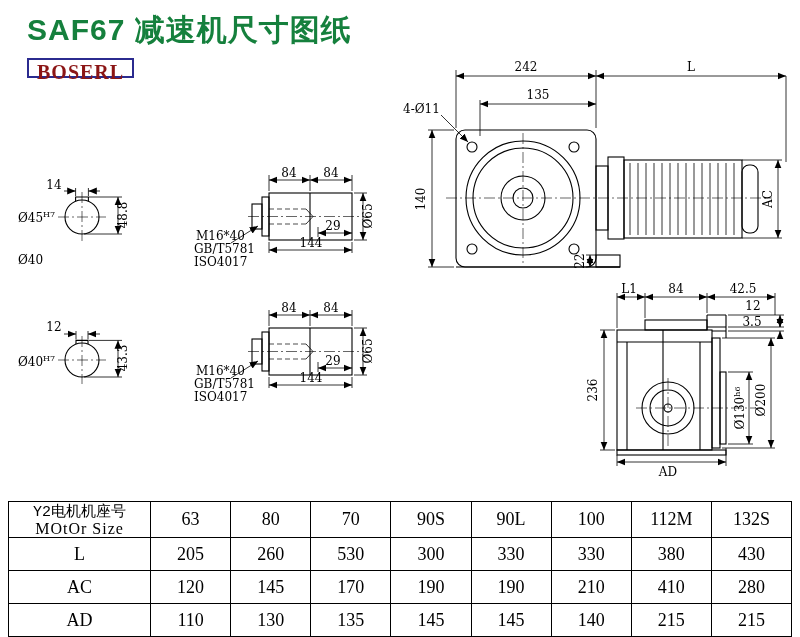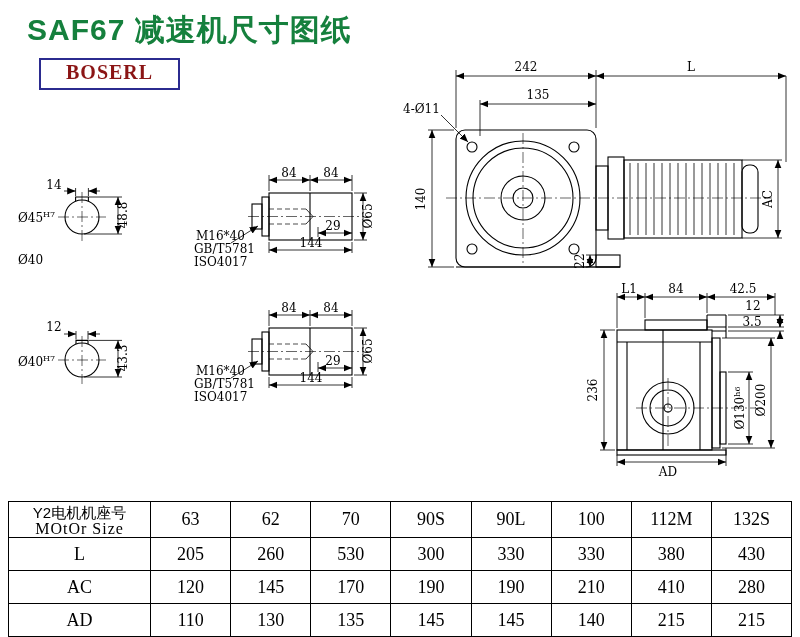--- a/index.html
+++ b/index.html
@@ -3,37 +3,37 @@
 <meta charset="utf-8">
 <style>
   * { margin:0; padding:0; box-sizing:border-box; }
   html,body { background:#ffffff; }
   body { width:800px; height:637px; font-family:"Liberation Serif", serif; color:#000; }
   .page { position:relative; width:800px; height:637px; background:#fff; overflow:hidden; }
 
   .title { position:absolute; left:27px; top:10px; font-family:"Liberation Sans", sans-serif;
            font-size:30px; font-weight:bold; letter-spacing:1px; color:#15803d; white-space:nowrap; }
 
-  .brand { position:absolute; left:39px; top:58px; border:2px solid #2b2b8f; padding:0 25px;
-           height:32px; line-height:25px; font-family:"Liberation Serif", serif;
+  .brand { position:absolute; left:27px; top:58px; border:2px solid #2b2b8f; padding:0 8px;
+           height:20px; line-height:25px; font-family:"Liberation Serif", serif;
            font-size:20px; font-weight:bold; color:#8b1515; letter-spacing:1px; }
 
   svg.drawing { position:absolute; left:0; top:0; }
   svg text { font-family:"DejaVu Serif", serif; font-size:12px; fill:#000; }
   .ln  { fill:none; stroke:#000; stroke-width:1.1; }
   .dim { fill:none; stroke:#000; stroke-width:0.8; }
   .cl  { fill:none; stroke:#000; stroke-width:0.6; stroke-dasharray:11 3 2 3; }
   .fin { fill:none; stroke:#000; stroke-width:0.8; }
   .hid { fill:none; stroke:#000; stroke-width:0.7; stroke-dasharray:5 3; }
 
   table.size-table { position:absolute; left:8px; top:501px; width:784px; border-collapse:collapse;
                      table-layout:fixed; text-align:center; font-size:18px; }
   table.size-table td { border:1px solid #000; height:33px; vertical-align:middle; }
   table.size-table tr.hdr td { height:36px; }
-  .hdr-cn { font-size:15px; line-height:17px; font-family:Liberation Sans, sans-serif; }
+  .hdr-cn { font-size:15px; line-height:17px; font-family:Liberation Mono, monospace; }
   .hdr-en { font-size:16px; line-height:15px; letter-spacing:1px; font-family:Liberation Serif, serif; }
 </style>
 </head>
 <body>
 
 <div class="page">
 
   <div class="title">SAF67 减速机尺寸图纸</div>
   <div class="brand"><span>BOSERL</span></div>
 
@@ -205,21 +205,21 @@
         <col>
         <col>
       </colgroup>
     <tbody>
       <tr class="hdr">
         <td>
           <div class="hdr-cn">Y2电机机座号</div>
           <div class="hdr-en">MOtOr Size</div>
         </td>
         <td>63</td>
-        <td>62</td>
+        <td>80</td>
         <td>70</td>
         <td>90S</td>
         <td>90L</td>
         <td>100</td>
         <td>112M</td>
         <td>132S</td>
       </tr>
       <tr>
         <td>L</td>
         <td>205</td>

